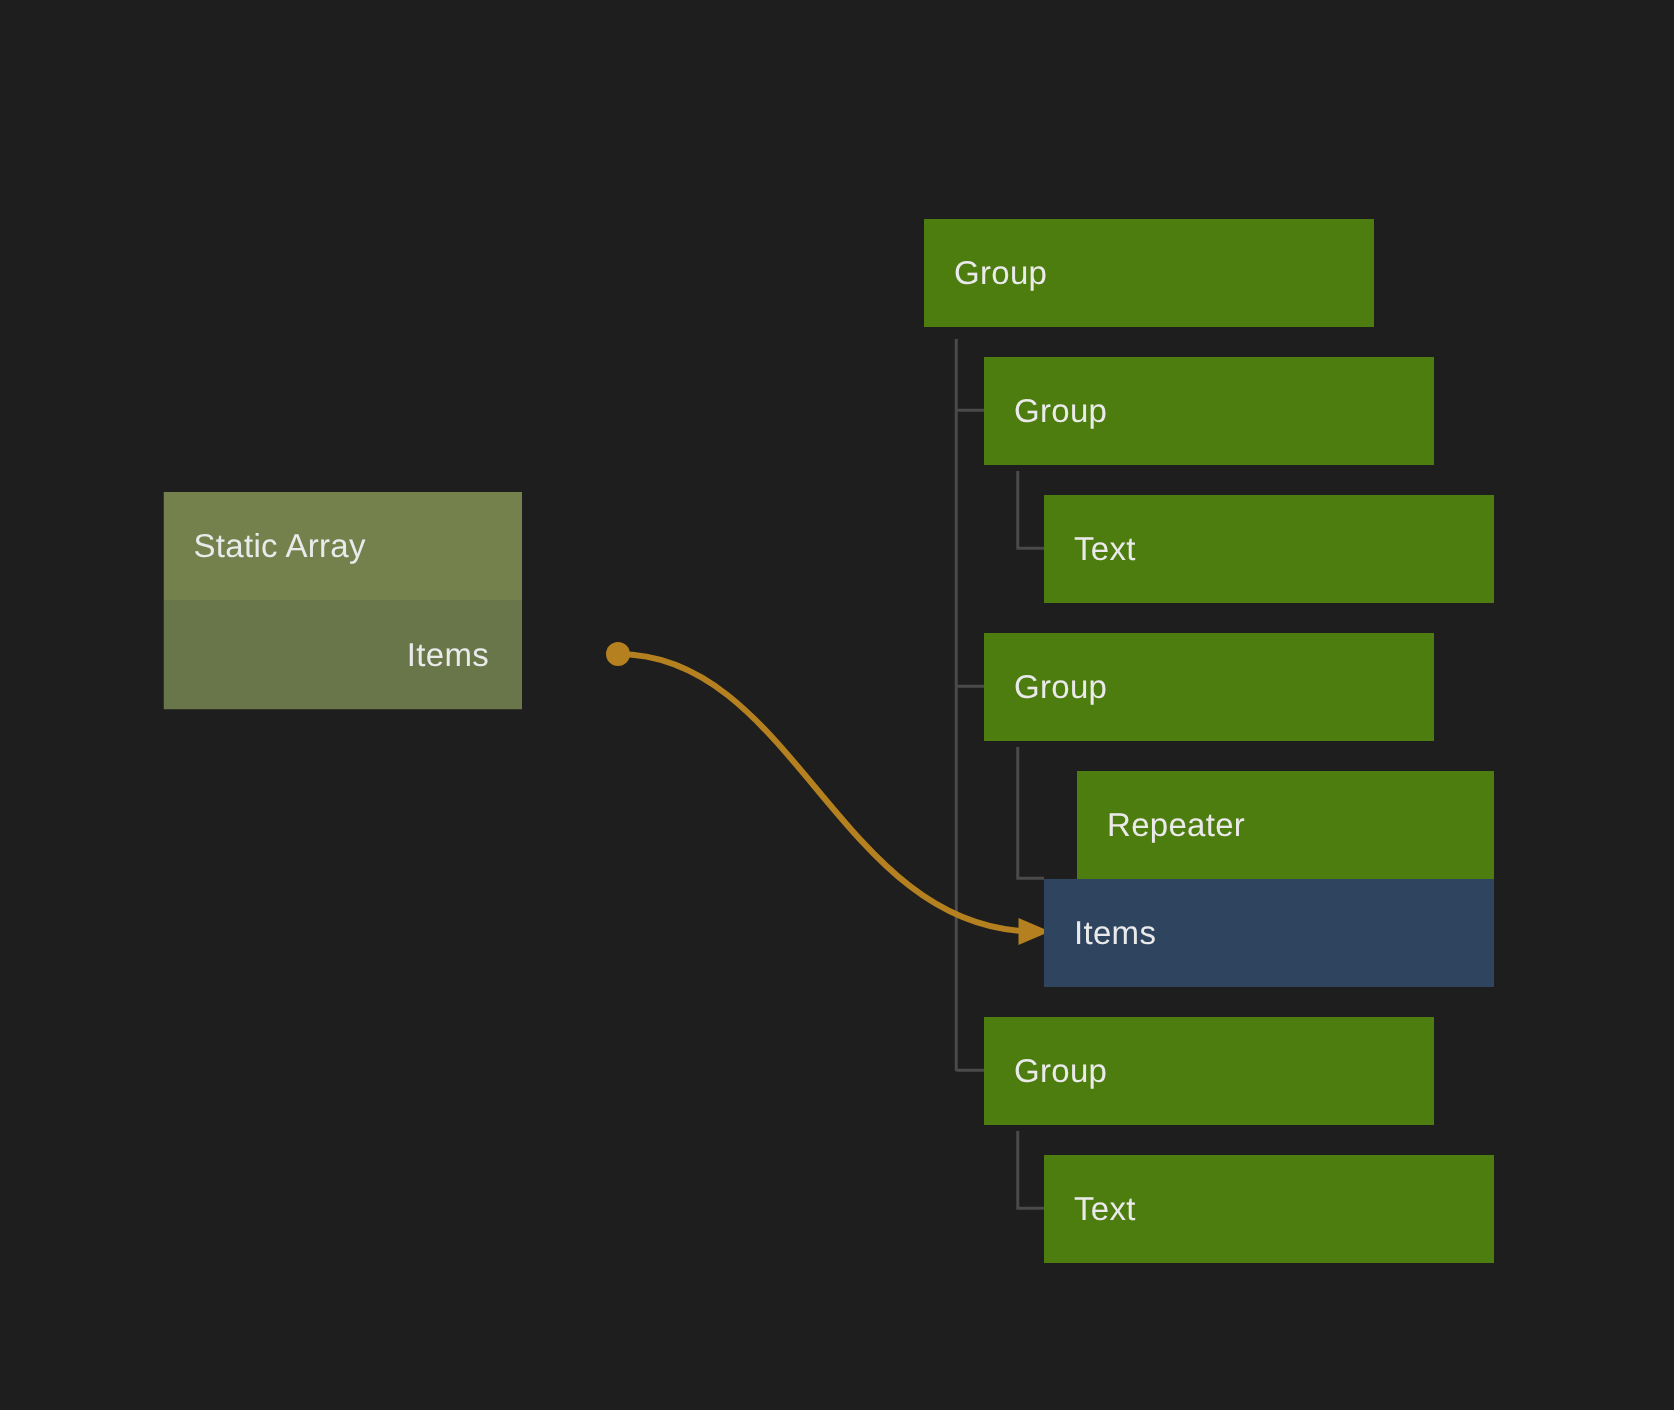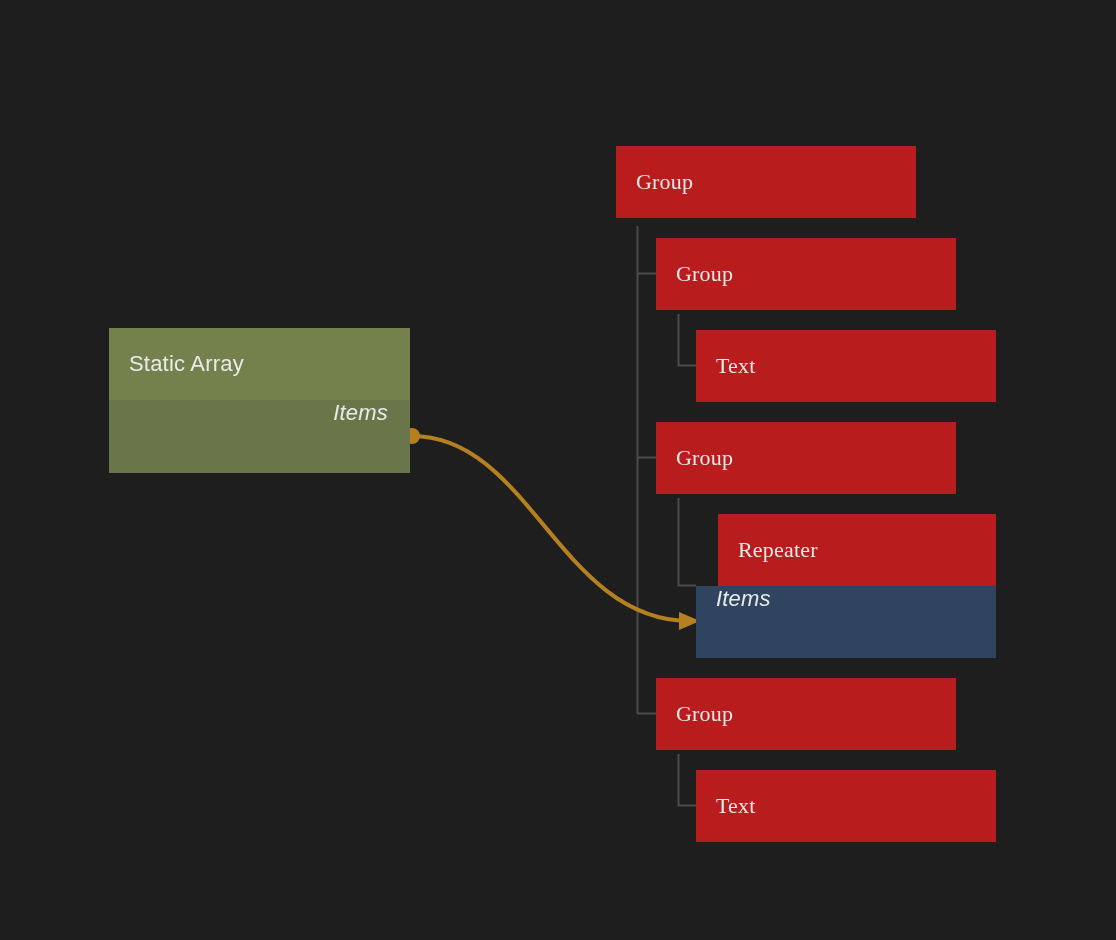--- a/index.html
+++ b/index.html
@@ -22,46 +22,44 @@
   }
   .node-header {
     box-sizing: border-box;
     display: flex;
     align-items: center;
     width: 100%;
   }
   .node-row {
     box-sizing: border-box;
     display: flex;
-    align-items: flex-start;
+    align-items: center;
     width: 100%;
-    font-style: italic;
   }
   .label {
     font-size: 22px;
     color: #eaeaea;
     letter-spacing: 0.2px;
     white-space: nowrap;
   }
   
   .node-green .node-header {
     background: #74814d;
     padding-left: 20px;
     justify-content: flex-start;
   }
   .node-green .node-row {
     background: #687649;
     padding-right: 22px;
     justify-content: flex-end;
   }
   
   .node-blue .node-header {
-    background: #b91c1c;
+    background: #4d7c0f;
     padding-left: 20px;
-    font-family: Liberation Serif, serif;
   }
   .node-blue .node-row {
     background: #2e445f;
     padding-left: 20px;
   }
   #edges, #tree {
     position: absolute;
     left: 0;
     top: 0;
     width: 1116px;
@@ -87,21 +85,21 @@
 
     <path d="M678.5 754 L678.5 805.5 L696 805.5" stroke="#4a4a4a" stroke-width="2" fill="none"></path>
   </svg>
 
   <svg id="edges" viewBox="0 0 1116 940" width="1116" height="940">
     <circle cx="412" cy="436" r="8" fill="#b5801f"></circle>
     <path d="M412 436 C 530 436, 560 621, 690 621" stroke="#b5801f" stroke-width="4" fill="none" stroke-linecap="round"></path>
     <polygon points="700,621 679,612 679,630" fill="#b5801f"></polygon>
   </svg>
 
-  <div class="node node-green" style="left:109px; top:328px; width:301px; height:145px;">
+  <div class="node node-green" style="left:109px; top:328px; width:239px; height:145px;">
     <div class="node-header" style="height:72px;">
       <span class="label">Static Array</span>
     </div>
     <div class="node-row" style="height:73px;">
       <span class="label">Items</span>
     </div>
   </div>
 
   <div class="node node-blue" style="left:616px; top:146px; width:300px; height:72px;">
     <div class="node-header" style="height:72px;">

